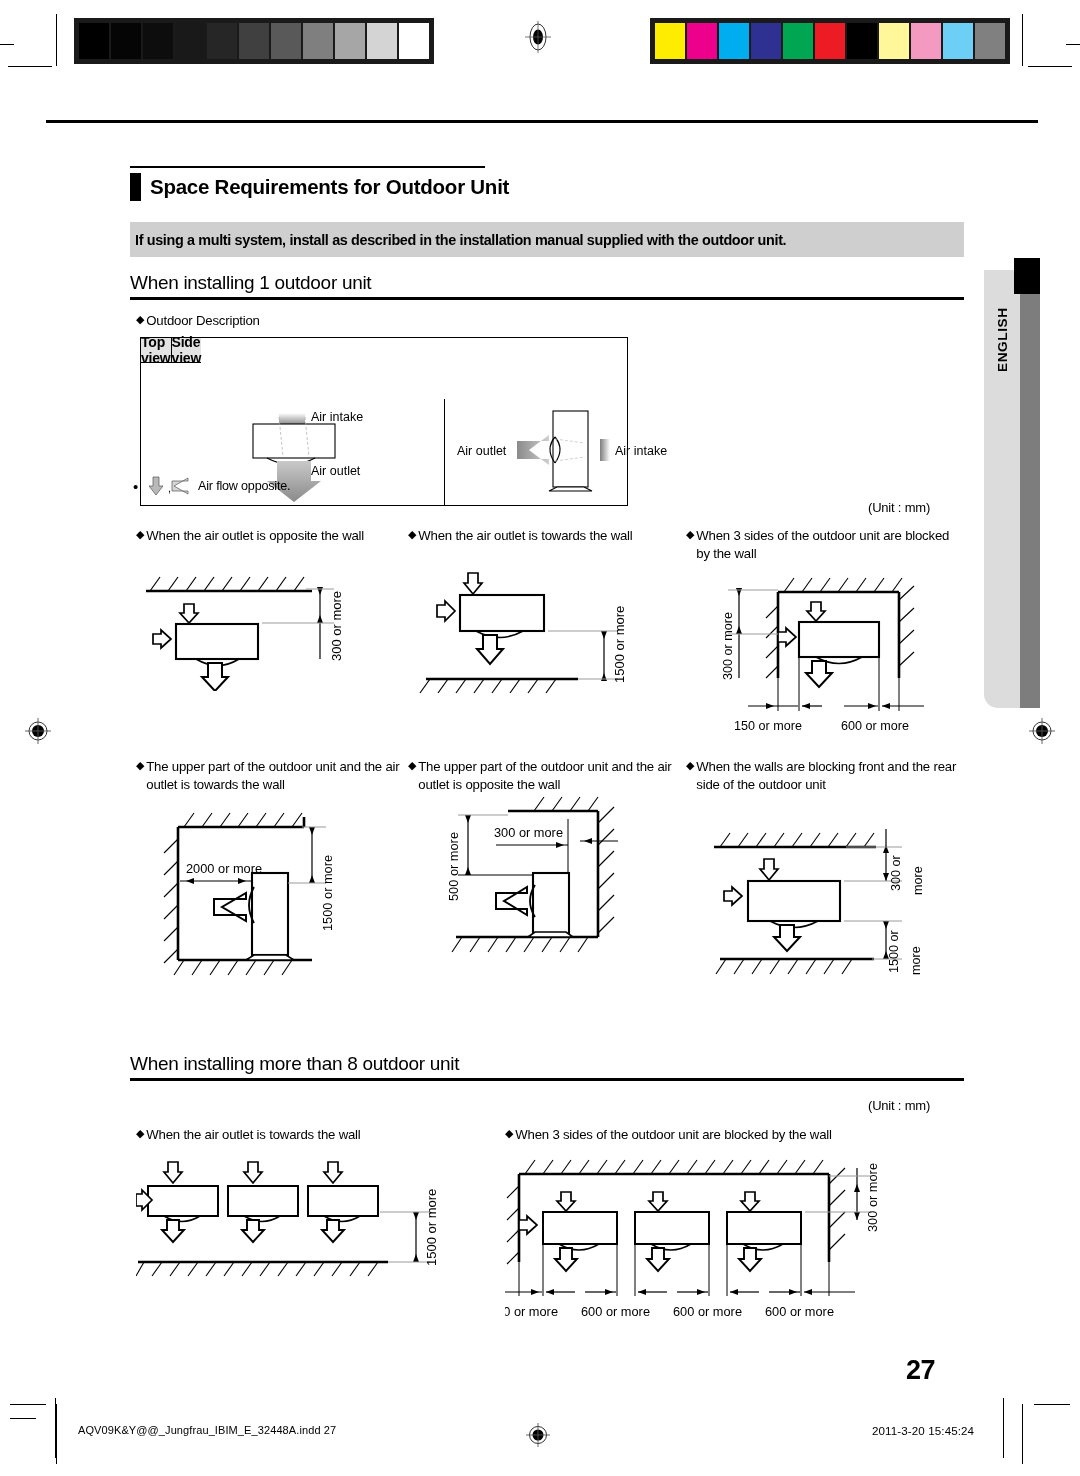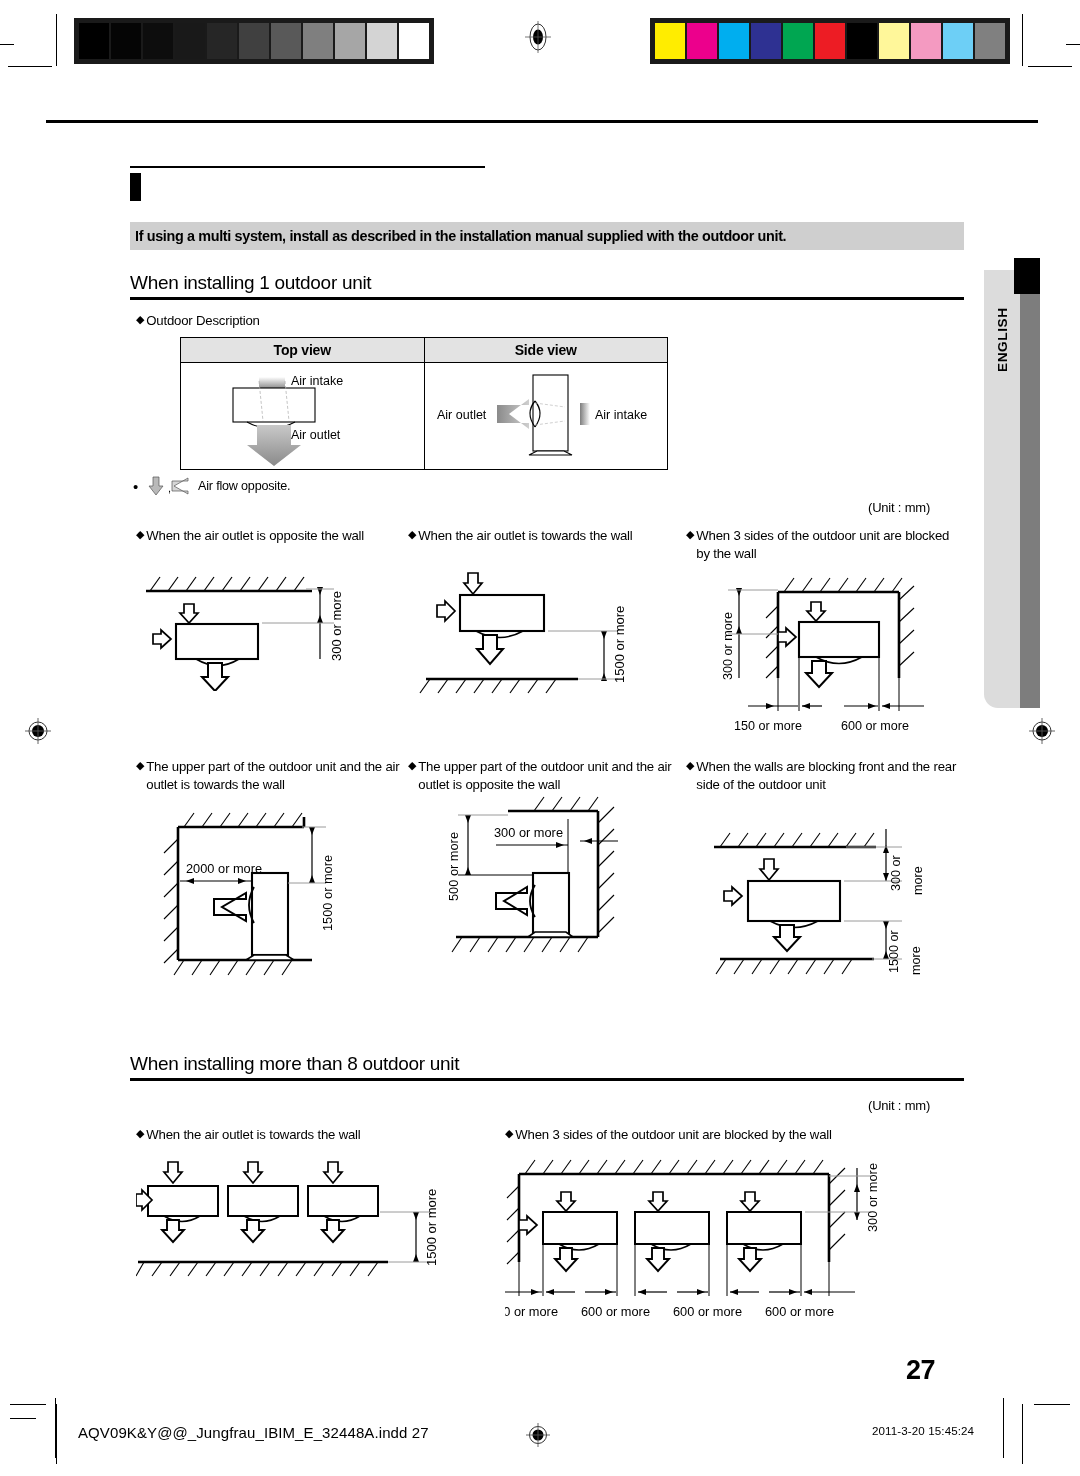--- a/index.html
+++ b/index.html
@@ -42,21 +42,21 @@
   .sec-title-rule { width: 355px; height: 1.5px; background: #000; margin-bottom: 5px; }
   .sec-title-row { display: flex; align-items: center; gap: 9px; }
   .sec-title-tab { width: 11px; height: 28px; background: #000; }
   .sec-title {
     font-size: 20.5px; font-weight: bold; letter-spacing: -0.25px;
     white-space: nowrap;
   }
 
   
   .note-band {
-    position: absolute; left: 130px; top: 222px; width: 834px; height: 28px;
+    position: absolute; left: 130px; top: 222px; width: 834px; height: 35px;
     background: #cfcfcf;
     display: flex; align-items: center;
     padding-left: 5px;
   }
   .note-band-text {
     font-size: 14.4px; font-weight: bold; letter-spacing: -0.35px; white-space: nowrap;
   }
 
   
   .h2-wrap { position: absolute; left: 130px; width: 834px; }
@@ -71,31 +71,31 @@
     display: flex; align-items: flex-start; gap: 2px;
     font-size: 13.2px; letter-spacing: -0.2px; line-height: 1.32;
   }
   .diamond-line .dia { font-size: 11px; line-height: 1.45; }
 
   .fig-desc { position: absolute; left: 136px; top: 312px; }
 
   
   .view-table {
     position: absolute; left: 140px; top: 337px;
-    width: 488px; height: 133px;
+    width: 488px; height: 169px;
     border: 1.3px solid #000;
-    display: flex; flex-direction: column; margin-left: 40px;
+    display: flex; flex-direction: row;
   }
   .vt-head { display: flex; height: 25px; border-bottom: 1.3px solid #000; }
   .vt-head > div {
     flex: 1; display: flex; align-items: center; justify-content: center;
     background: #e3e3e3; font-size: 14px; font-weight: bold; letter-spacing: -0.2px;
   }
   .vt-head > div:first-child { border-right: 1.3px solid #000; }
-  .vt-body { display: flex; flex: 1; }
+  .vt-body { display: flex; flex: 1; align-items: flex-end; }
   .vt-body > div { flex: 1; position: relative; }
   .vt-body > div:first-child { border-right: 1.3px solid #000; }
 
   .airflow-note {
     position: absolute; left: 133px; top: 476px;
     display: flex; align-items: center; gap: 4px;
     font-size: 12.6px; letter-spacing: -0.2px;
   }
   .airflow-note .dot { font-size: 15px; line-height: 1; }
 
@@ -144,21 +144,21 @@
 
   
   .page-num {
     position: absolute; left: 906px; top: 1355px;
     font-size: 27px; font-weight: bold; letter-spacing: -0.5px;
   }
 
   
   .footer-file {
     position: absolute; left: 78px; top: 1424px;
-    font-size: 15px; letter-spacing: 0.1px;
+    font-size: 11px; letter-spacing: 0.1px;
     font-family: "Liberation Sans", sans-serif;
   }
   .footer-date {
     position: absolute; left: 872px; top: 1424px;
     font-size: 11.6px; letter-spacing: 0.1px;
   }
   .footer-rule-l { position: absolute; left: 55px; top: 1398px; width: 1px; height: 60px; background:#000; }
   .footer-rule-r { position: absolute; left: 1003px; top: 1398px; width: 1px; height: 60px; background:#000; }
 </style>
 </head>
@@ -243,20 +243,21 @@
       </svg>
     </div>
   </div>
 
   <div class="top-rule"></div>
 
   <div class="sec-title-wrap">
     <div class="sec-title-rule"></div>
     <div class="sec-title-row">
       <div class="sec-title-tab"></div>
+      <div class="sec-title">Space Requirements for Outdoor Unit</div>
     </div>
   </div>
 
   <div class="note-band">
     <span class="note-band-text">If using a multi system, install as described in the installation manual supplied with the outdoor unit.</span>
   </div>
 
   <div class="h2-wrap h2-one">
     <div class="h2-text">When installing 1 outdoor unit</div>
     <div class="h2-rule"></div>

